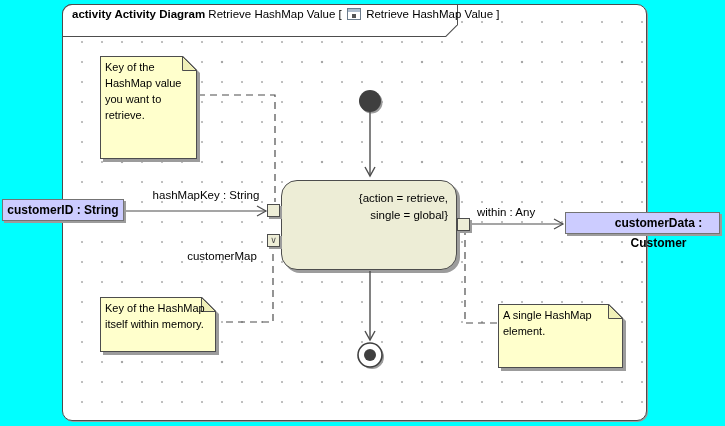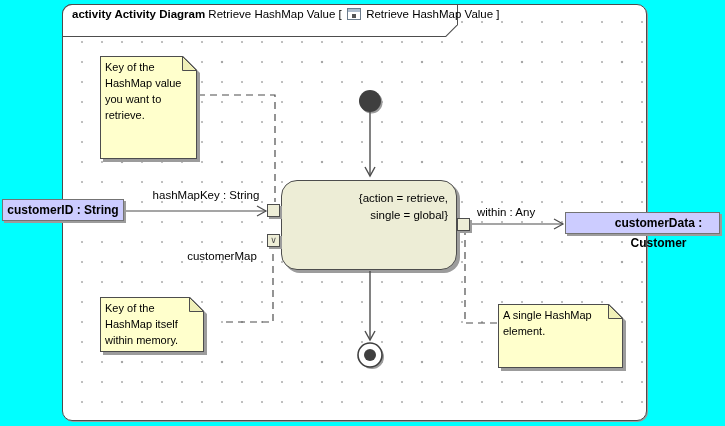--- a/index.html
+++ b/index.html
@@ -148,21 +148,21 @@
 <div class="note" style="left:100px;top:56px;width:97px;height:103px;">
   <div class="sh"></div>
   <div class="bd"></div>
   <div class="bg"></div>
   <svg class="fold" viewBox="0 0 15 15">
     <path d="M0.5 0.5 L0.5 14.5 L14.5 14.5 Z" fill="#f0f0b8" stroke="#4d4d4d"></path>
   </svg>
   <div class="txt">Key of the HashMap value you want to retrieve.</div>
 </div>
 
-<div class="note" style="left:100px;top:297px;width:104px;height:55px;">
+<div class="note" style="left:100px;top:297px;width:116px;height:55px;">
   <div class="sh"></div>
   <div class="bd"></div>
   <div class="bg"></div>
   <svg class="fold" viewBox="0 0 15 15">
     <path d="M0.5 0.5 L0.5 14.5 L14.5 14.5 Z" fill="#f0f0b8" stroke="#4d4d4d"></path>
   </svg>
   <div class="txt">Key of the HashMap itself within memory.</div>
 </div>
 
 <div class="note" style="left:498px;top:304px;width:125px;height:64px;">

